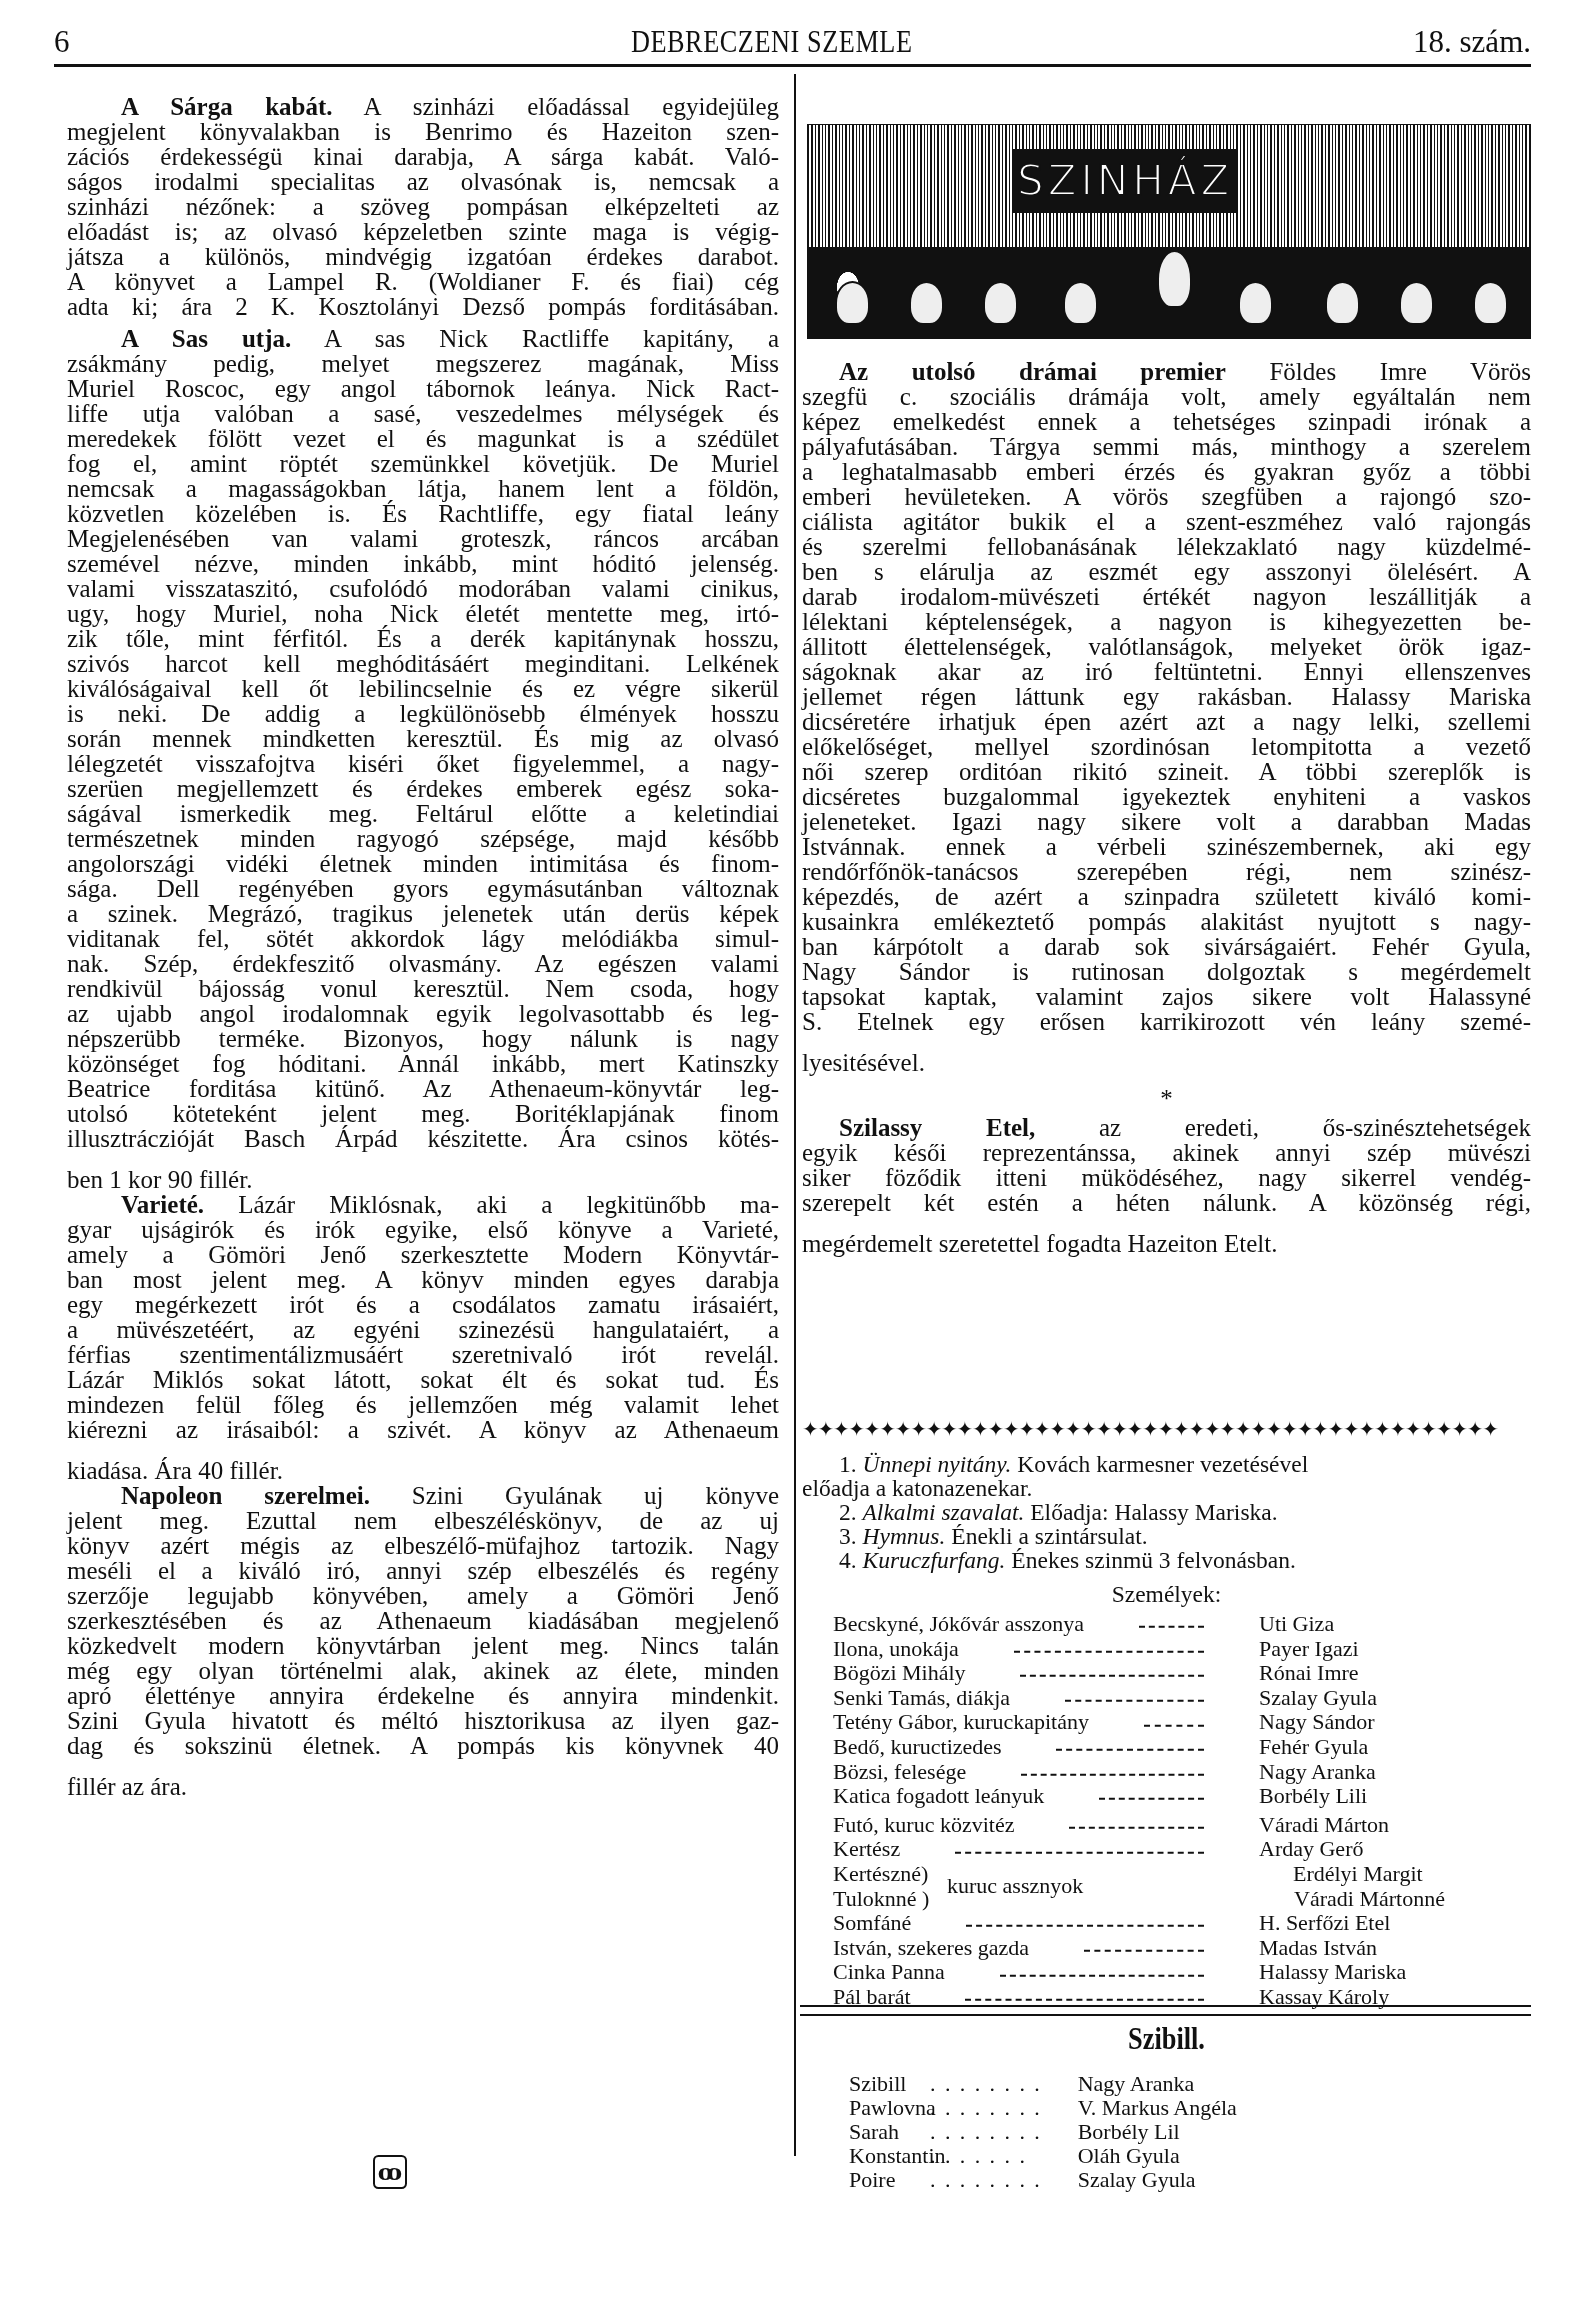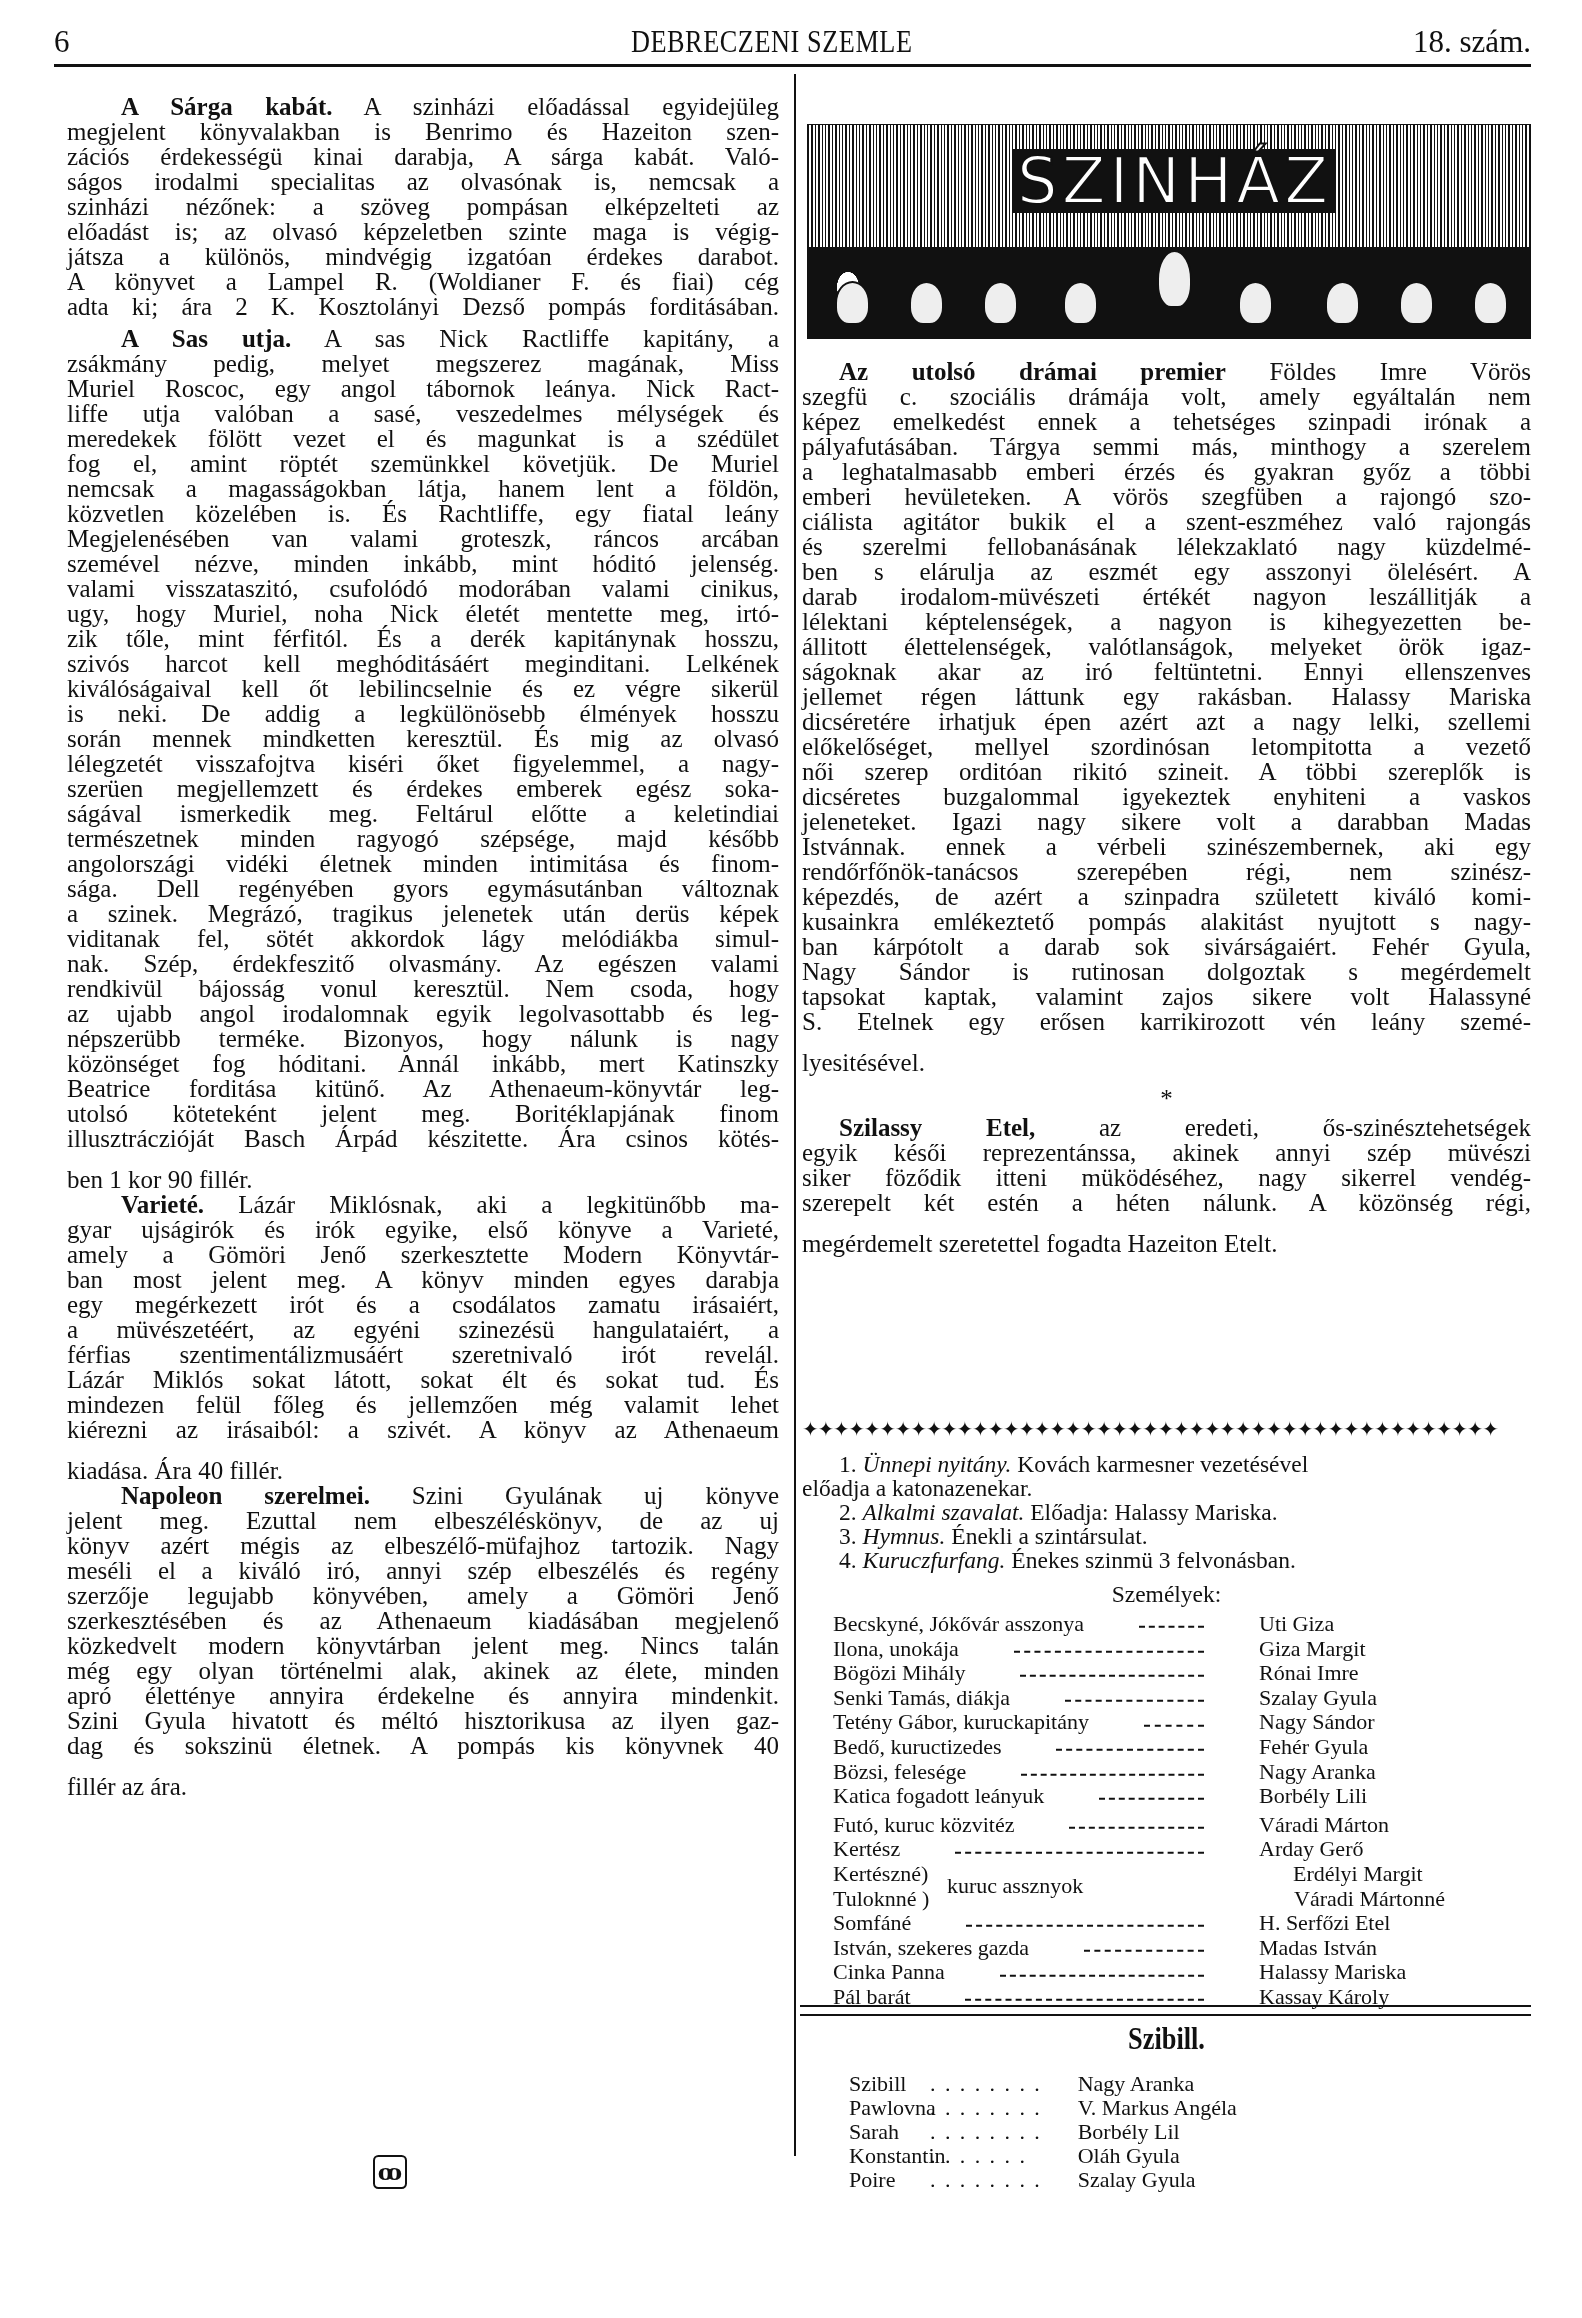--- a/index.html
+++ b/index.html
@@ -47,21 +47,21 @@
     background:
       radial-gradient(ellipse 27px 37px at 40px 40px, #fff 0 40%, #111 41% 100%),
       repeating-linear-gradient(0deg, #111 0 2px, #666 2px 4px);
   }
   .illus .crowd span {
     position: absolute; bottom: 13.4px; width: 31px; height: 40px; border-radius: 50% 50% 40% 40%;
     background: #eee; border: 2px solid #111;
   }
   .illus .sign {
     position: absolute; left: 205px; top: 23.5px; padding: 0 4px;
-    font-family: "DejaVu Sans", sans-serif; font-size: 64px; line-height: 64px; letter-spacing: 4px;
+    font-family: "DejaVu Sans", sans-serif; font-size: 42px; line-height: 64px; letter-spacing: 4px;
     color: #fff; -webkit-text-stroke: 2px #111; font-weight: normal;
     background: #111;
   }
   .stars {
     position: absolute; left: 802px; top: 1417px; width: 729px; font-size: 20px; letter-spacing: -1.3px;
     white-space: nowrap; overflow: hidden;
   }
   .program { position: absolute; left: 802px; top: 1452px; width: 729px; font-size: 23.5px; line-height: 24px; }
   .program .item { padding-left: 37px; white-space: nowrap; }
   .program .cont { padding-left: 0; }
@@ -245,21 +245,21 @@
 
 <div class="cast">
   <div class="row">
       <span class="role">Becskyné, Jókővár asszonya</span>
       <span class="dash"></span>
       <span class="actor">Uti Giza</span>
     </div>
   <div class="row">
       <span class="role">Ilona, unokája</span>
       <span class="dash"></span>
-      <span class="actor">Giza Margit</span>
+      <span class="actor">Payer Igazi</span>
     </div>
   <div class="row">
       <span class="role">Bögözi Mihály</span>
       <span class="dash"></span>
       <span class="actor">Rónai Imre</span>
     </div>
   <div class="row">
       <span class="role">Senki Tamás, diákja</span>
       <span class="dash"></span>
       <span class="actor">Szalay Gyula</span>

